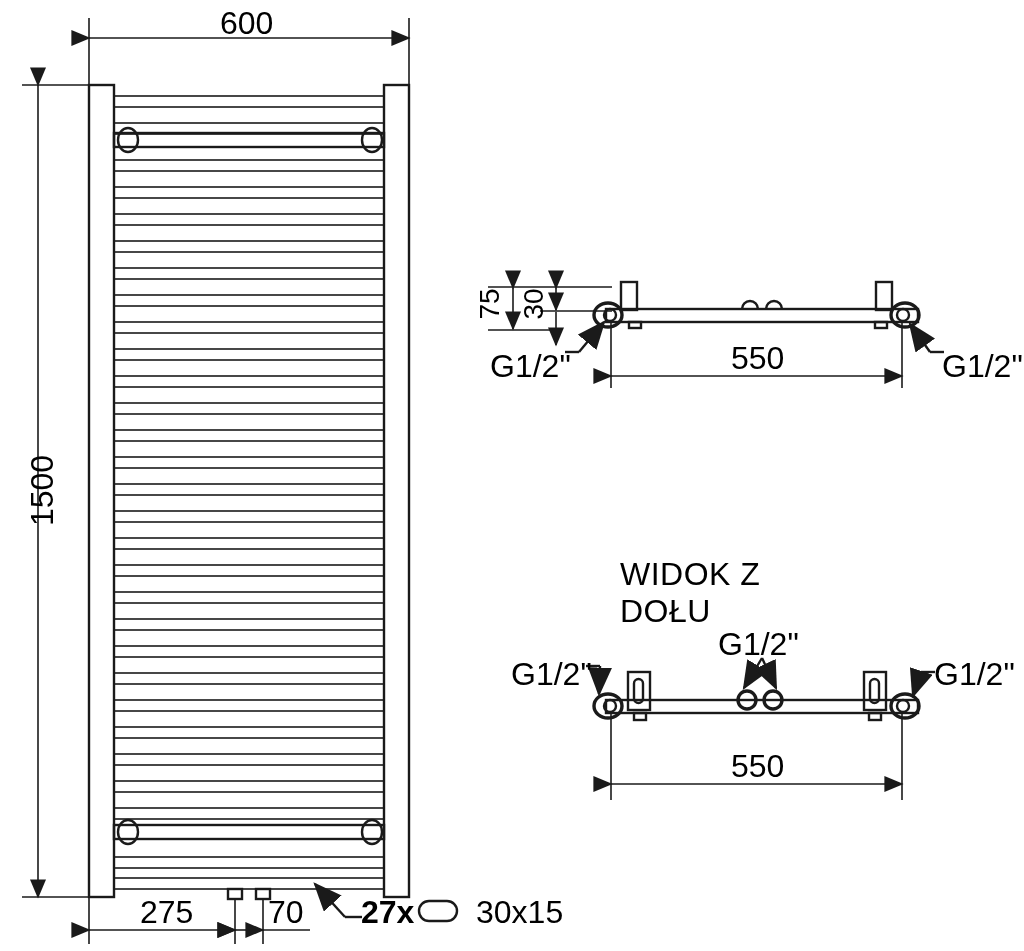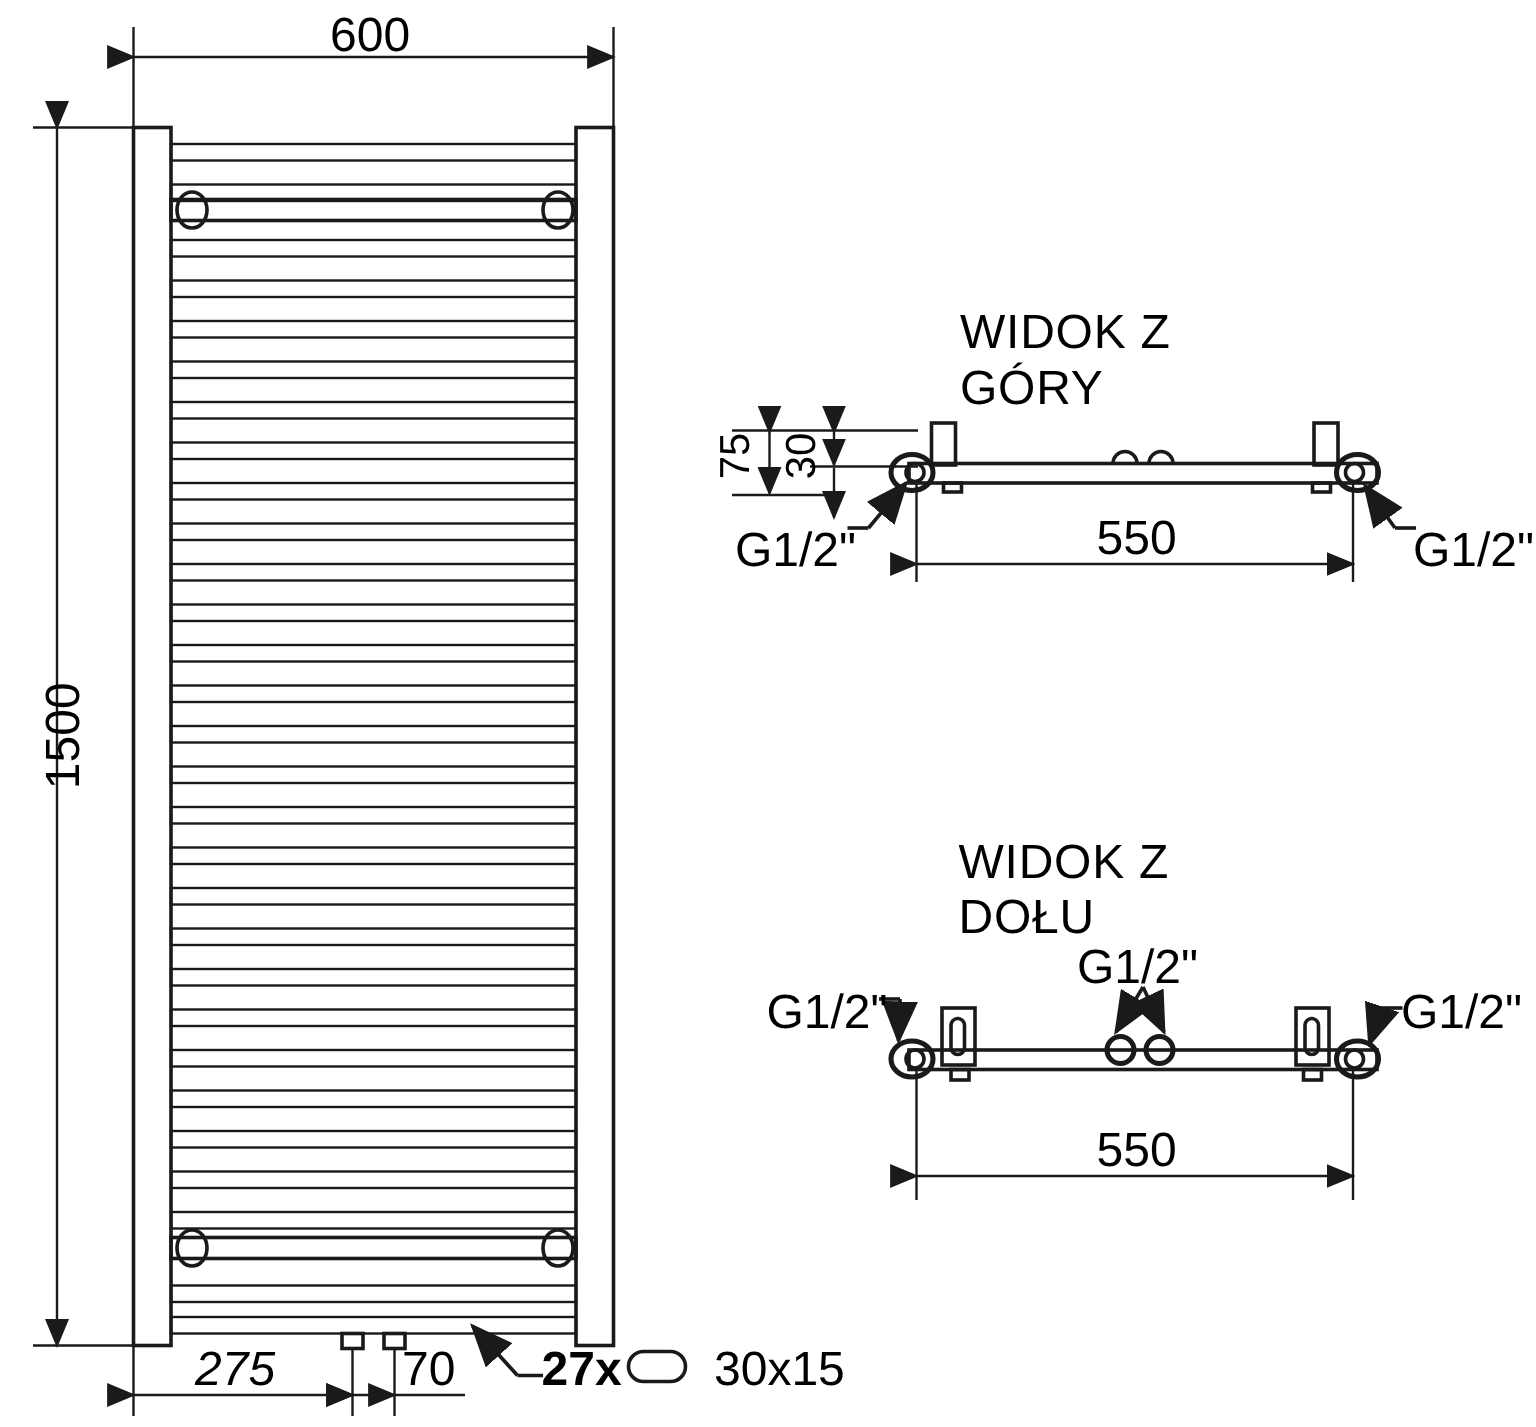--- a/index.html
+++ b/index.html
@@ -237,43 +237,42 @@
       <rect class="ln med" x="419" y="901" width="38" height="20" rx="10" fill="#ffffff"></rect>
     </g>
 
   </svg>
 
   <div style="position:absolute;left:220px;top:5px;font-size:32px;">600</div>
 
   <div style="position:absolute;left:-18px;top:472px;width:120px;text-align:center;
               font-size:32px;transform:rotate(-90deg);transform-origin:center center;">1500</div>
 
-  <div style="position:absolute;left:130px;top:894px;font-size:32px;font-style:italic;">275</div>
+  <div style="position:absolute;left:140px;top:894px;font-size:32px;">275</div>
 
   <div style="position:absolute;left:268px;top:894px;font-size:32px;">70</div>
 
   <div style="position:absolute;left:361px;top:894px;font-size:32px;font-weight:bold;">27x</div>
 
   <div style="position:absolute;left:476px;top:894px;font-size:32px;">30x15</div>
 
-  <div style="position:absolute;left:640px;top:203px;font-size:32px;letter-spacing:0.5px;">WIDOK Z GÓRY</div>
 
   <div style="position:absolute;left:455px;top:288px;width:70px;text-align:center;
               font-size:28px;transform:rotate(-90deg);transform-origin:center center;">75</div>
 
   <div style="position:absolute;left:499px;top:288px;width:70px;text-align:center;
               font-size:28px;transform:rotate(-90deg);transform-origin:center center;">30</div>
 
   <div style="position:absolute;left:731px;top:340px;font-size:32px;">550</div>
 
   <div style="position:absolute;left:490px;top:348px;font-size:32px;">G1/2"</div>
 
   <div style="position:absolute;left:942px;top:348px;font-size:32px;">G1/2"</div>
 
-  <div style="position:absolute;left:639px;top:556px;font-size:32px;letter-spacing:0.5px;">WIDOK Z DOŁU</div>
+  <div style="position:absolute;left:620px;top:556px;font-size:32px;letter-spacing:0.5px;">WIDOK Z DOŁU</div>
 
   <div style="position:absolute;left:718px;top:626px;font-size:32px;">G1/2"</div>
 
   <div style="position:absolute;left:511px;top:656px;font-size:32px;">G1/2"</div>
 
   <div style="position:absolute;left:934px;top:656px;font-size:32px;">G1/2"</div>
 
   <div style="position:absolute;left:731px;top:748px;font-size:32px;">550</div>
 
 </div>

